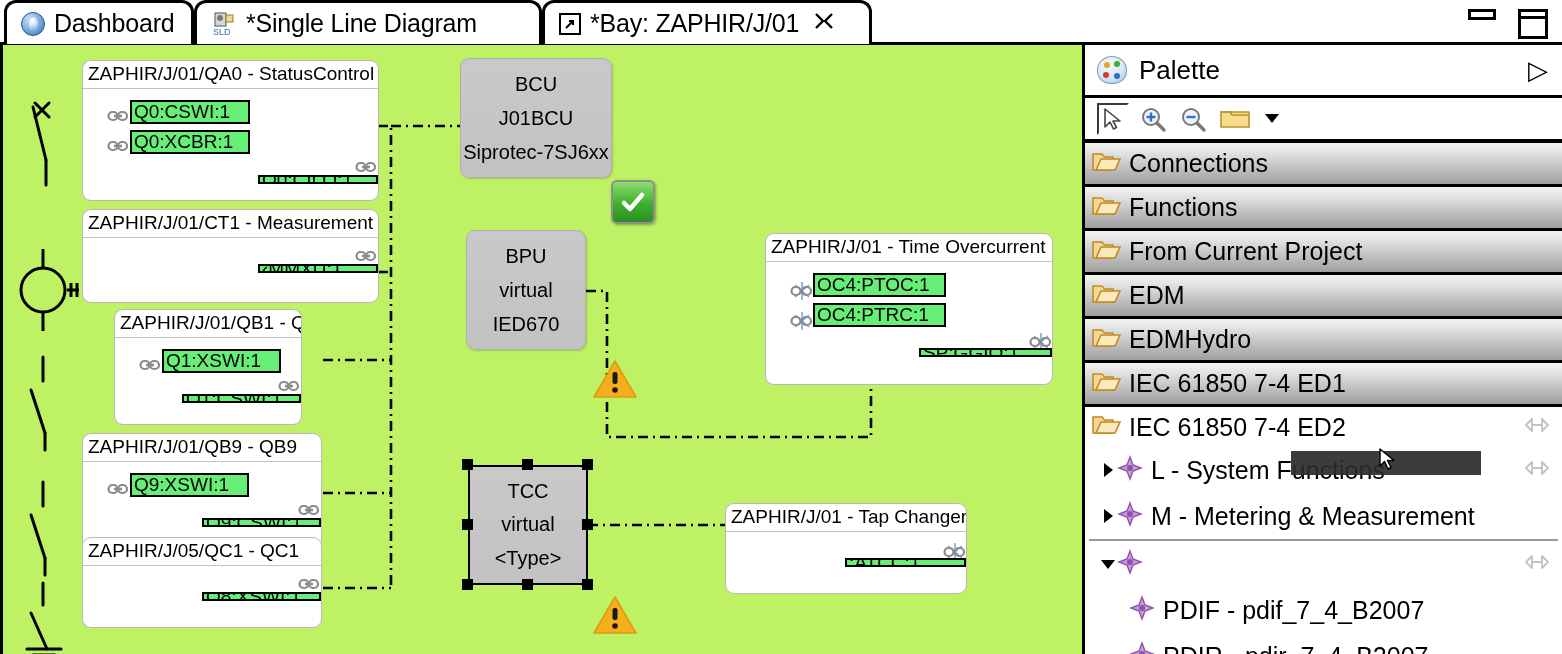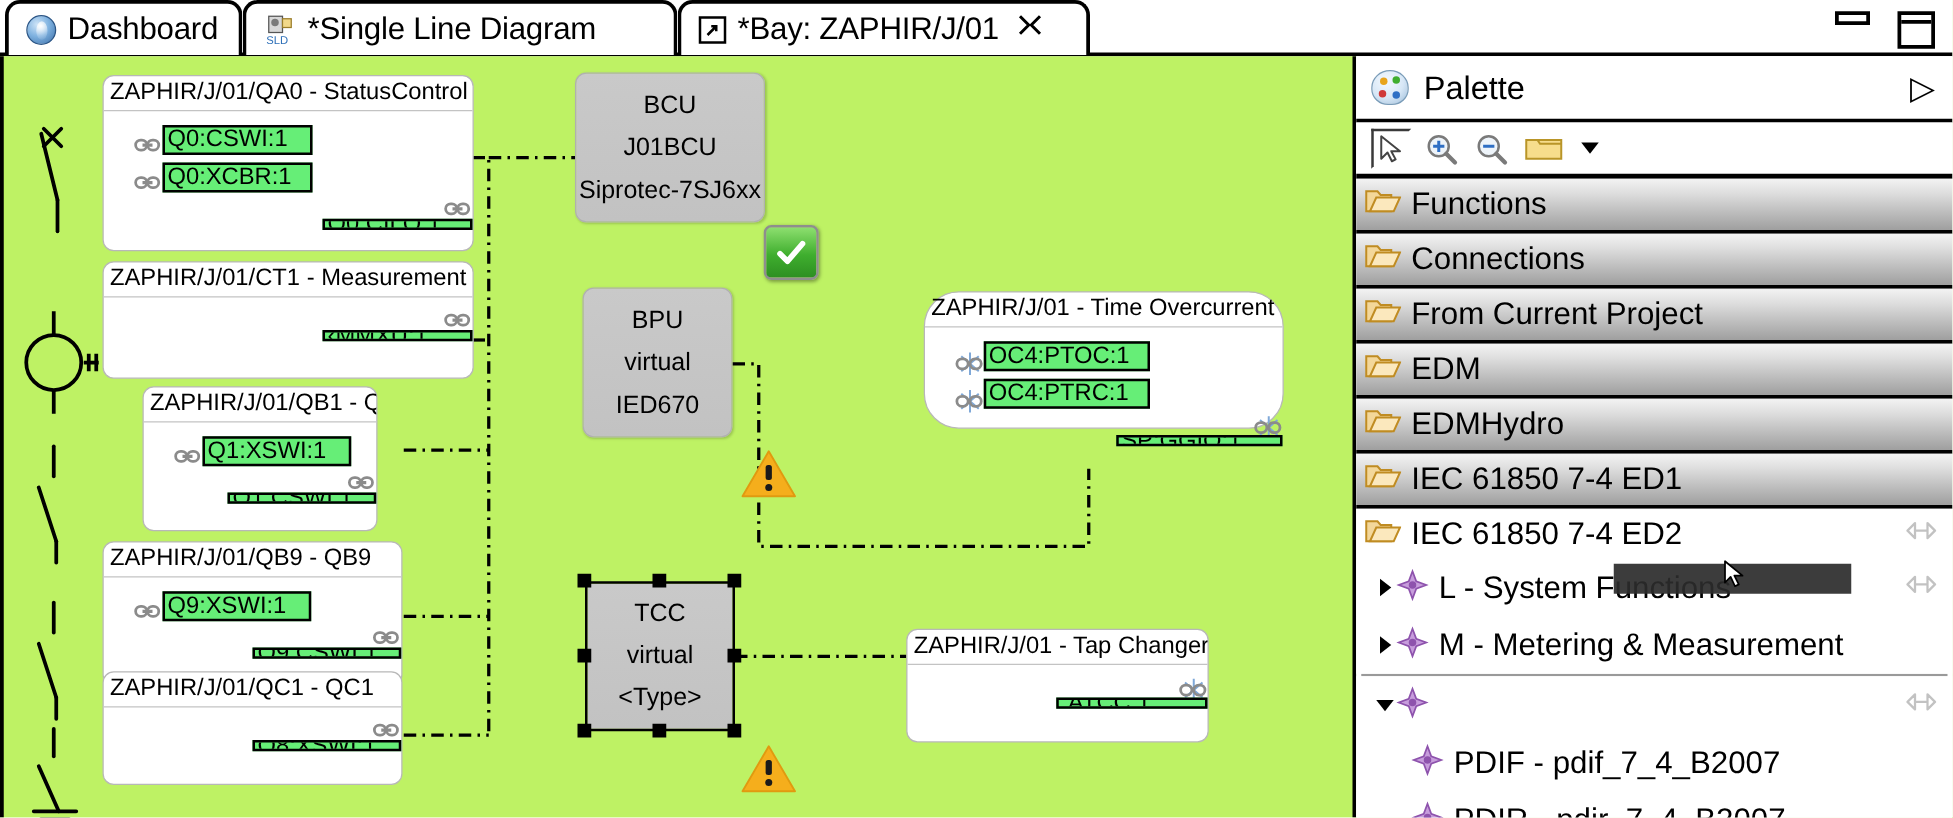--- a/index.html
+++ b/index.html
@@ -405,38 +405,38 @@
                   <path d="M7 8 L15 8" stroke-width="2.6"></path>
                 </g>
               </svg>
           </span>
           <span class="ln-tag" style="width:119px;">Q9:CSWI:1</span>
         </div>
       </div>
     </div>
 
     <div class="lnbox" style="left:79px; top:492px; width:240px; height:91px;">
-      <div class="lnbox-title">ZAPHIR/J/01/QC1 - QC1</div>
+      <div class="lnbox-title">ZAPHIR/J/05/QC1 - QC1</div>
       <div class="lnbox-body">
         <div class="ln-row">
           <span class="chain">
             <svg width="22" height="16" viewBox="0 0 22 16" aria-hidden="true">
                 <g fill="none" stroke="#8b8b8b" stroke-width="2.2">
                   <rect x="1.5" y="4" width="9" height="8" rx="4"></rect>
                   <rect x="11" y="4" width="9" height="8" rx="4"></rect>
                   <path d="M7 8 L15 8" stroke-width="2.6"></path>
                 </g>
               </svg>
           </span>
           <span class="ln-tag" style="width:119px;">Q8:XSWI:1</span>
         </div>
       </div>
     </div>
 
-    <div class="lnbox" style="left:736px; top:188px; width:288px; height:110px;border-radius:28px;">
+    <div class="lnbox" style="left:762px; top:188px; width:288px; height:152px;">
       <div class="lnbox-title">ZAPHIR/J/01 - Time Overcurrent</div>
       <div class="lnbox-body">
         <div class="ln-row">
           <span class="chain">
             <svg width="24" height="20" viewBox="0 0 24 20" aria-hidden="true">
               <g fill="none" stroke="#7fa8d8" stroke-width="1.6">
                   <path d="M12 1 L12 19 M5 4 L19 16 M19 4 L5 16"></path>
                 </g>
               <g fill="none" stroke="#8b8b8b" stroke-width="2.2">
                   <rect x="1.5" y="6" width="9" height="8" rx="4"></rect>
@@ -591,31 +591,31 @@
       <span class="caret-down"></span>
     </div>
 
     <div class="folder-row">
       <span>
         <svg width="30" height="24" viewBox="0 0 30 24" aria-hidden="true">
           <path d="M2 4 L11 4 L13.5 7 L22 7 L22 20 L2 20 Z" fill="#f3d79a" stroke="#c08c22" stroke-width="1.6"></path>
           <path d="M5 20 L10 9 L29 9 L24 20 Z" fill="#fbe8bd" stroke="#c08c22" stroke-width="1.6"></path>
         </svg>
       </span>
-      <span class="fname">Functions</span>
+      <span class="fname">Connections</span>
     </div>
 
     <div class="folder-row">
       <span>
         <svg width="30" height="24" viewBox="0 0 30 24" aria-hidden="true">
           <path d="M2 4 L11 4 L13.5 7 L22 7 L22 20 L2 20 Z" fill="#f3d79a" stroke="#c08c22" stroke-width="1.6"></path>
           <path d="M5 20 L10 9 L29 9 L24 20 Z" fill="#fbe8bd" stroke="#c08c22" stroke-width="1.6"></path>
         </svg>
       </span>
-      <span class="fname">Connections</span>
+      <span class="fname">Functions</span>
     </div>
 
     <div class="folder-row">
       <span>
         <svg width="30" height="24" viewBox="0 0 30 24" aria-hidden="true">
           <path d="M2 4 L11 4 L13.5 7 L22 7 L22 20 L2 20 Z" fill="#f3d79a" stroke="#c08c22" stroke-width="1.6"></path>
           <path d="M5 20 L10 9 L29 9 L24 20 Z" fill="#fbe8bd" stroke="#c08c22" stroke-width="1.6"></path>
         </svg>
       </span>
       <span class="fname">From Current Project</span>

